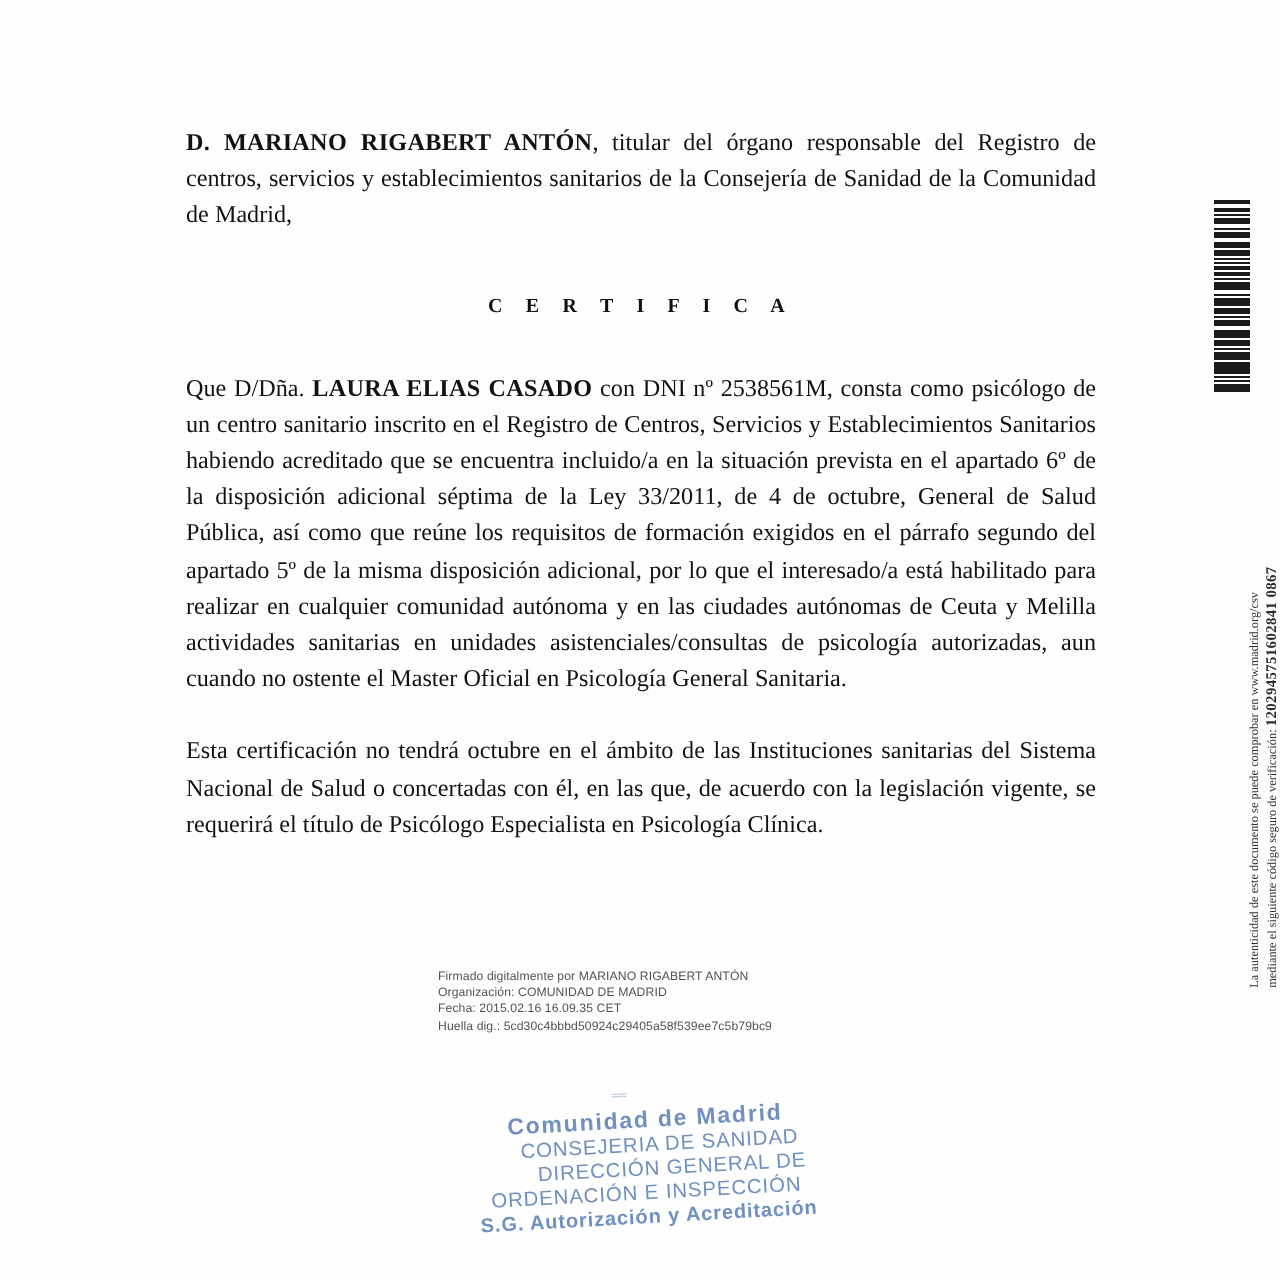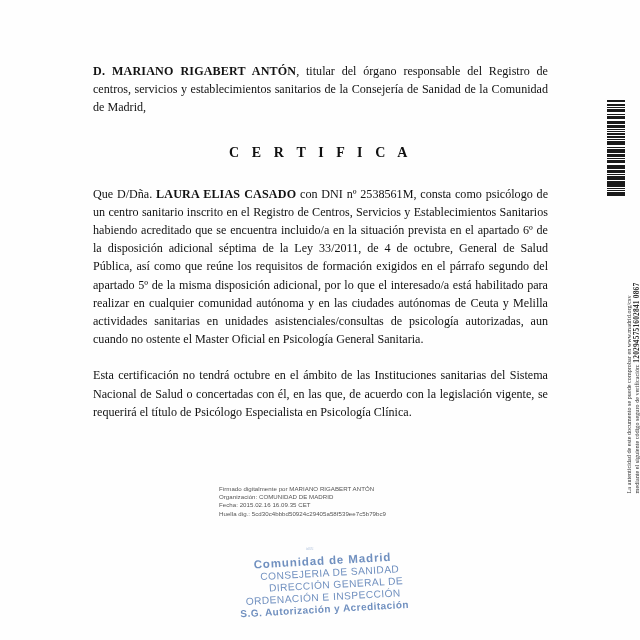--- a/index.html
+++ b/index.html
@@ -45,21 +45,21 @@
     font-weight: bold;
     letter-spacing: 0.15px;
   }
 
   .certifica-wrap {
     margin-top: 26px;
     margin-bottom: 24px;
     text-align: center;
   }
   .certifica {
-    font-size: 14px;
+    font-size: 10px;
     font-weight: bold;
     letter-spacing: 4.6px;
     color: #101010;
   }
 
   
   .sigblock {
     position: absolute;
     left: 219px;
     top: 485px;

